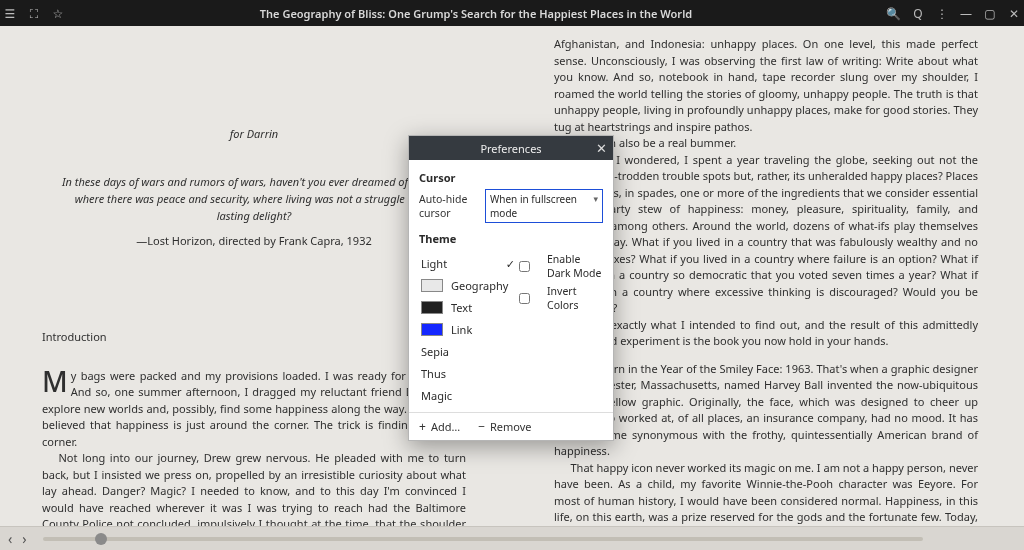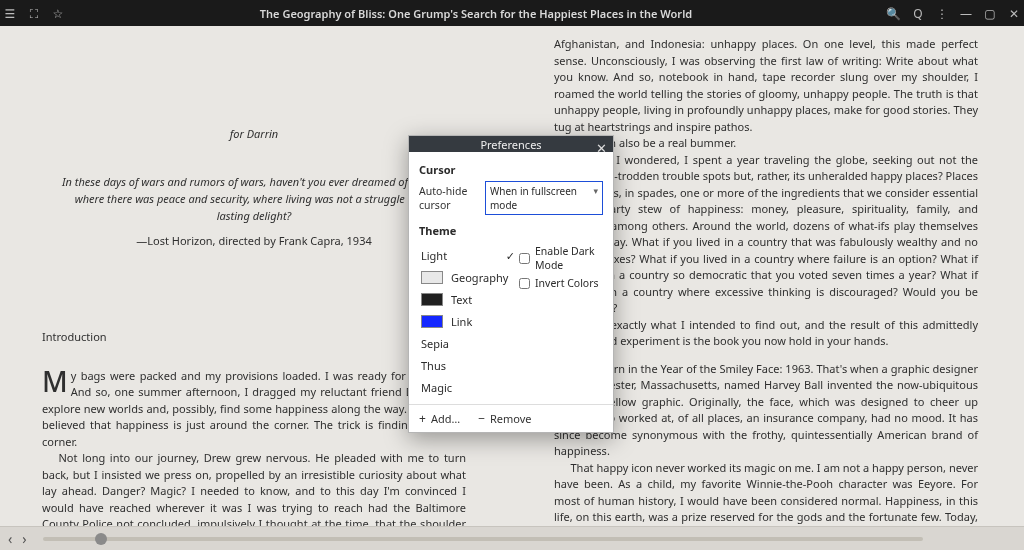--- a/index.html
+++ b/index.html
@@ -65,21 +65,21 @@
     width:206px;
     background:#fff;
     border:1px solid #b5b5b5;
     box-shadow:0 6px 22px rgba(0,0,0,.35);
     font-size:11px;
     color:#2b2b2b;
   }
   .dlg-head {
     background:#353a40;
     color:#eee;
-    height:16px;
+    height:24px;
     display:flex; align-items:center; justify-content:center;
     position:relative;
     font-size:11px;
   }
   .dlg-head .x { position:absolute; right:6px; top:3px; color:#ddd; font-size:13px; cursor:pointer;}
   .dlg-body { padding:8px 10px 6px 10px; }
   .section-label { font-weight:700; font-size:11px; margin:2px 0 4px;}
   .row { display:flex; align-items:center; gap:6px; margin:3px 0;}
   .small-label { font-size:10.5px; color:#333;}
   .select {
@@ -88,21 +88,21 @@
   }
   .select::after{content:"▾"; position:absolute; right:4px; top:2px; font-size:9px; color:#666;}
   .theme-list { margin-top:2px; }
   .theme-row { display:flex; align-items:center; height:22px; font-size:11px; cursor:pointer; padding-left:2px;}
   .theme-row .sw { width:22px; height:13px; border:1px solid #888; margin-right:8px;}
   .theme-row.sel::after { content:"✓"; margin-left:auto; font-size:11px;}
   .sw-bg { background:#e8e8e8;}
   .sw-text { background:#202020;}
   .sw-link { background:#1427ff;}
   .side-checks { display:flex; flex-direction:column; gap:4px; padding-top:2px;}
-  .chk { display:flex; align-items:center; gap:5px; font-size:10.5px;}
+  .chk { display:flex; align-items:center; gap:17px; font-size:10.5px;}
   .chk input { width:11px; height:11px; }
   .twocol { display:flex; }
   .twocol .colA{ flex:0 0 96px;}
   .twocol .colB{ flex:1; padding-left:4px;}
   .dlg-foot {
     border-top:1px solid #ddd;
     display:flex; gap:18px;
     padding:6px 10px;
     font-size:11px;
   }
@@ -126,21 +126,21 @@
     <span class="tb-icon">—</span>
     <span class="tb-icon">▢</span>
     <span class="tb-icon">✕</span>
   </div>
 </div>
 
 <div class="pages">
   <div class="page left">
     <div class="dedication">for Darrin</div>
     <div class="epigraph">In these days of wars and rumors of wars, haven't you ever dreamed of a place where there was peace and security, where living was not a struggle but a lasting delight?</div>
-    <div class="epigraph-attr">—Lost Horizon, directed by Frank Capra, 1934</div>
+    <div class="epigraph-attr">—Lost Horizon, directed by Frank Capra, 1932</div>
     <div class="chapter-label">Introduction</div>
     <p><span class="dropcap">M</span><span>y bags were packed and my provisions loaded. I was ready for adventure. And so, one summer afternoon, I dragged my reluctant friend Drew off to explore new worlds and, possibly, find some happiness along the way. I've always believed that happiness is just around the corner. The trick is finding the right corner.</span></p>
     <p>Not long into our journey, Drew grew nervous. He pleaded with me to turn back, but I insisted we press on, propelled by an irresistible curiosity about what lay ahead. Danger? Magic? I needed to know, and to this day I'm convinced I would have reached wherever it was I was trying to reach had the Baltimore County Police not concluded, impulsively I thought at the time, that the shoulder of a major thoroughfare was no place for a couple of five-year-olds.</p>
     <p>Some people acquire the travel bug. Others are born with it. My affliction, if that's what it is, went into remission for many years following my aborted expedition with Drew. It resurfaced after college with renewed fury. I desperately wanted to see the world, preferably on someone else's dime. But how? I had no marketable skills, a stunted sense of morality, and a gloomy disposition. I decided to become a journalist.</p>
 
   </div>
   <div class="page right">
     <p>Afghanistan, and Indonesia: unhappy places. On one level, this made perfect sense. Unconsciously, I was observing the first law of writing: Write about what you know. And so, notebook in hand, tape recorder slung over my shoulder, I roamed the world telling the stories of gloomy, unhappy people. The truth is that unhappy people, living in profoundly unhappy places, make for good stories. They tug at heartstrings and inspire pathos.</p>
     <p>They can also be a real bummer.</p>
     <p>What if, I wondered, I spent a year traveling the globe, seeking out not the world's well-trodden trouble spots but, rather, its unheralded happy places? Places that possess, in spades, one or more of the ingredients that we consider essential to the hearty stew of happiness: money, pleasure, spirituality, family, and chocolate, among others. Around the world, dozens of what-ifs play themselves out every day. What if you lived in a country that was fabulously wealthy and no one paid taxes? What if you lived in a country where failure is an option? What if you lived in a country so democratic that you voted seven times a year? What if you lived in a country where excessive thinking is discouraged? Would you be happy then?</p>

